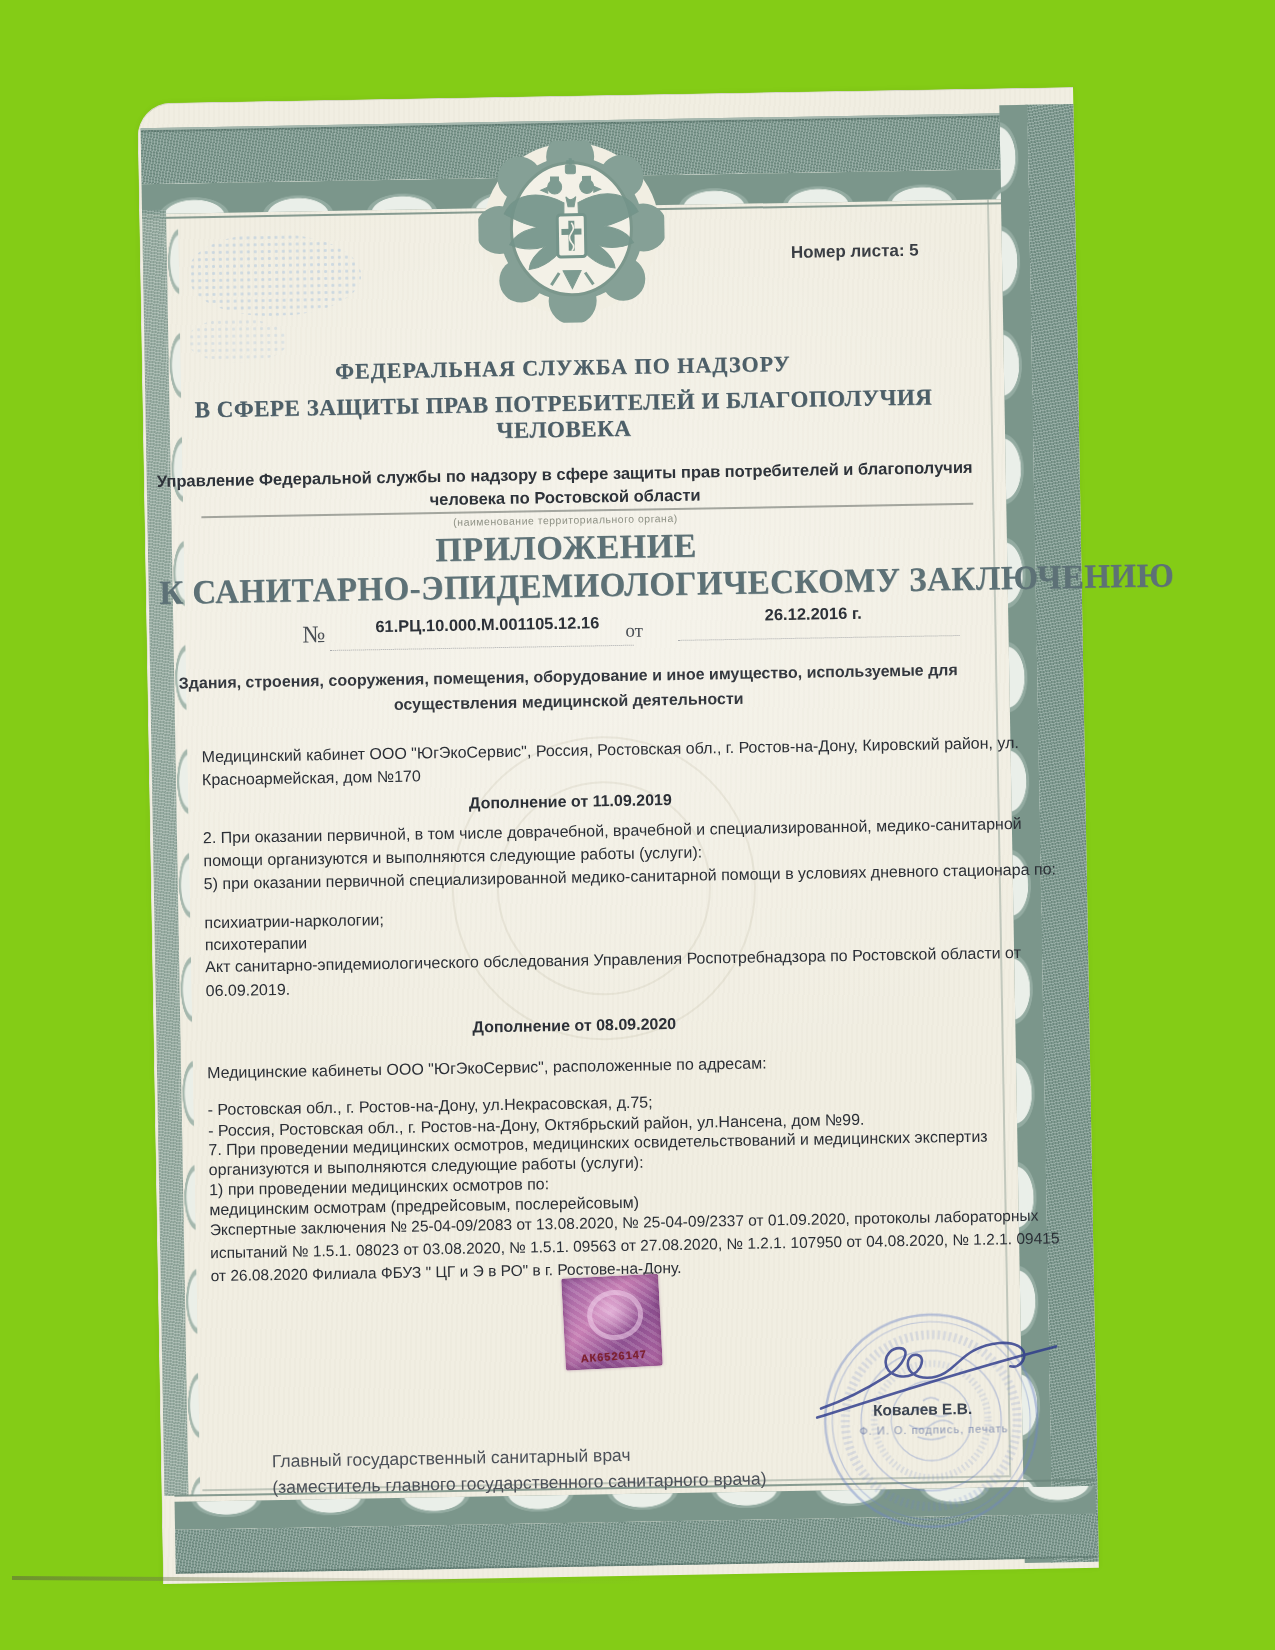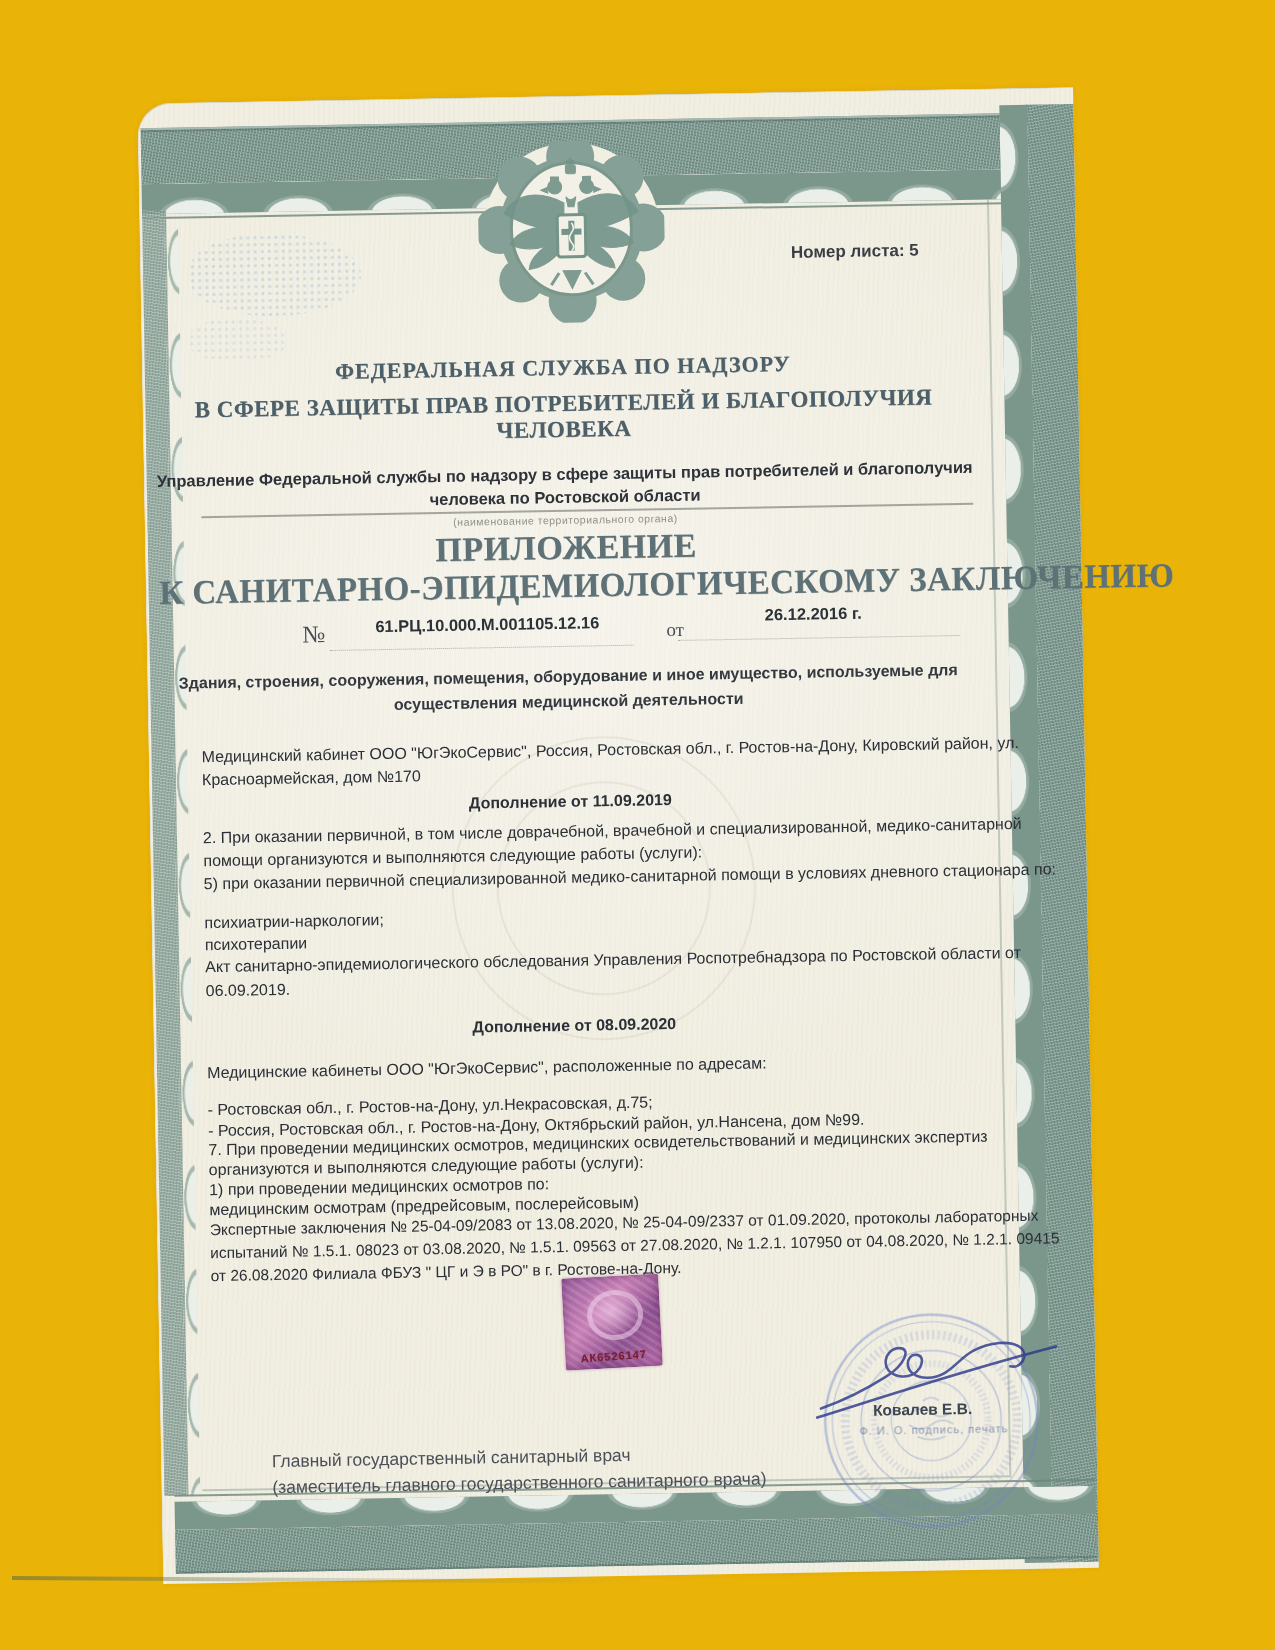--- a/index.html
+++ b/index.html
@@ -1,17 +1,17 @@
 <!DOCTYPE html>
 <html><head>
 <meta charset="utf-8">
 <style>
   html,body{margin:0;padding:0;background:#fcfcfb;width:1275px;height:1650px;overflow:hidden;
     font-family:"Liberation Sans","DejaVu Sans",sans-serif;}
-  .page{position:relative;width:1275px;height:1650px;background:#eab308;}
+  .page{position:relative;width:1275px;height:1650px;background:#84cc16;}
 
   
   .cert{position:absolute;left:150px;top:95px;width:935px;height:1480px;
     background:
       radial-gradient(900px 700px at 45% 35%, rgba(255,255,255,.35), rgba(255,255,255,0) 70%),
       repeating-linear-gradient(93deg, rgba(120,110,80,.025) 0 2px, rgba(0,0,0,0) 2px 5px),
       #f1eee2;
     transform:rotate(-1deg);transform-origin:50% 50%;
     border-top:1px solid #d8d6cd;border-left:1px solid #e3e1d8;
     border-top-left-radius:34px;box-shadow:0 0 6px rgba(0,0,0,.05);}
@@ -174,21 +174,21 @@
     <div class="cz dept" style="top:389px;">человека  по Ростовской области</div>
     <div class="rule" style="left:56px;top:413px;width:772px;"></div>
     <div class="cz cap" style="top:417px;">(наименование территориального органа)</div>
 
     <div class="cz ser big" style="top:432px;">ПРИЛОЖЕНИЕ</div>
     <div class="cz ser big big2" style="top:470px;">К САНИТАРНО-ЭПИДЕМИОЛОГИЧЕСКОМУ ЗАКЛЮЧЕНИЮ</div>
 
     <div class="numrow">
       <span class="lbl" style="left:155px;top:520px;">№</span>
       <span class="val" style="left:228px;top:517px;width:216px;text-align:center;">61.РЦ.10.000.М.001105.12.16</span>
-      <span class="lbl" style="left:519px;top:524px;font-size:19px;">от</span>
+      <span class="lbl" style="left:478px;top:524px;font-size:19px;">от</span>
       <span class="val" style="left:604px;top:512px;width:124px;text-align:center;">26.12.2016 г.</span>
       <span class="dotted" style="left:182px;top:548px;width:304px;"></span>
       <span class="dotted" style="left:530px;top:544px;width:282px;"></span>
     </div>
 
     <div class="cz soft" style="top:571px;font-size:16px;font-weight:bold;">Здания, строения, сооружения, помещения, оборудование и иное имущество, используемые для</div>
     <div class="cz soft" style="top:596px;font-size:16px;font-weight:bold;">осуществления медицинской деятельности</div>
 
     <div class="body-line" style="top:645px;">Медицинский кабинет ООО "ЮгЭкоСервис", Россия, Ростовская обл., г. Ростов-на-Дону, Кировский район, ул.</div>
     <div class="body-line" style="top:668px;">Красноармейская, дом №170</div>

